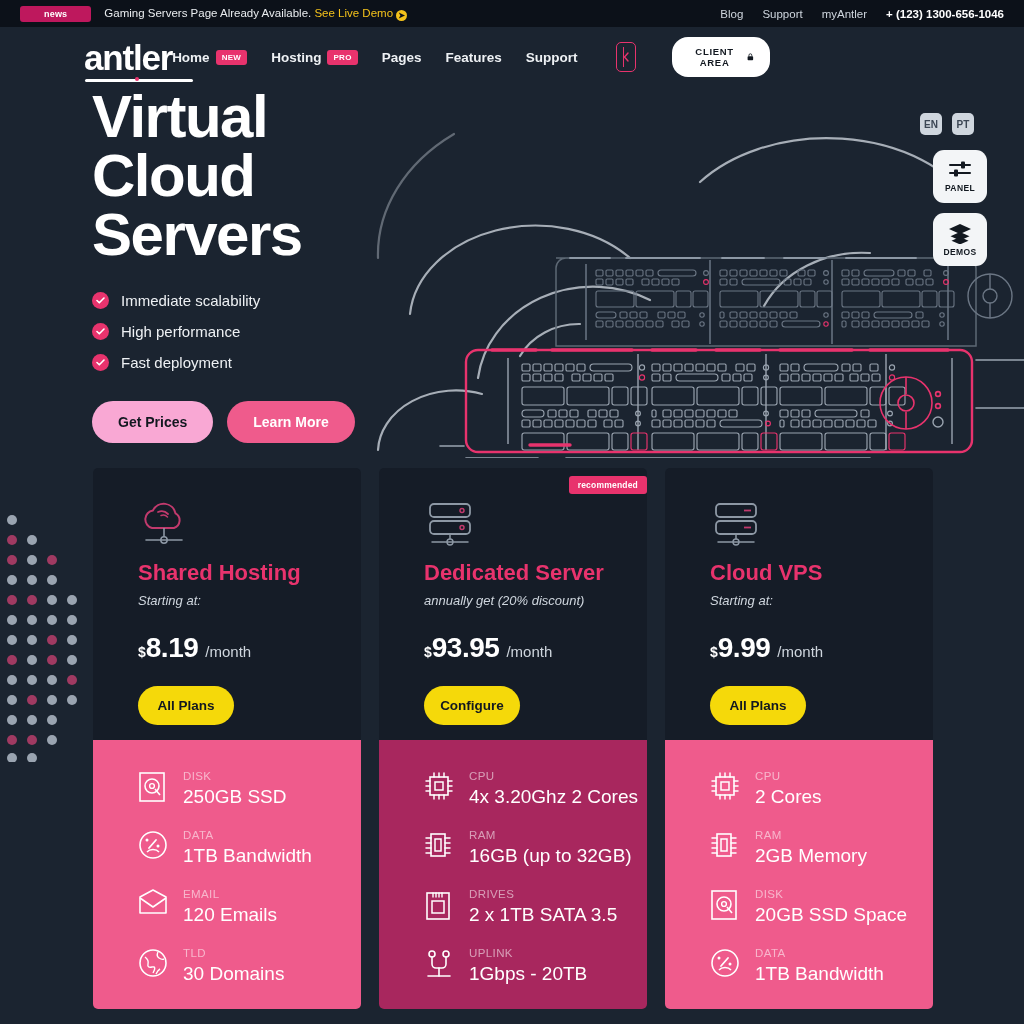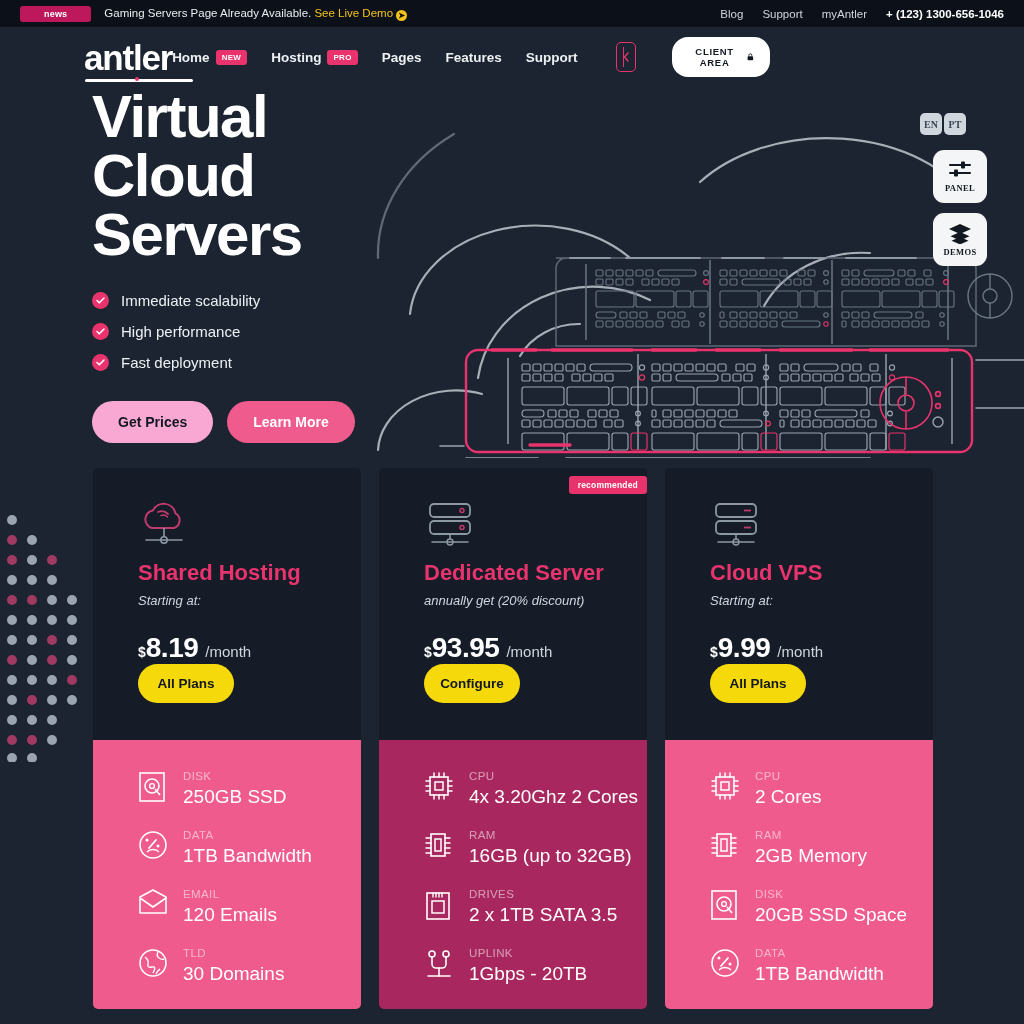--- a/index.html
+++ b/index.html
@@ -97,33 +97,33 @@
   .hero-li span.txt { color: #eef1f4; font-size: 15px; }
   .hero-btns { margin-top: 30px; display: flex; gap: 14px; }
   .btn {
     border: none; border-radius: 22px; font-size: 14px; font-weight: bold;
     padding: 13px 26px; cursor: pointer;
   }
   .btn-yellow { background: #f9a8d4; color: #121820; }
   .btn-pink { background: #ef5b8c; color: #ffffff; }
 
   
-  .lang { position: absolute; top: 113px; left: 920px; display: flex; gap: 2px; font-family: Liberation Serif, serif; }
+  .lang { position: absolute; top: 113px; left: 920px; display: flex; gap: 10px; }
   .lang-btn {
     background: #cfd6de; color: #3b4654; font-size: 10px; font-weight: bold;
     width: 22px; height: 22px; border-radius: 5px;
     display: flex; align-items: center; justify-content: center; cursor: pointer;
   }
   .side-widget {
     position: absolute; left: 933px; width: 54px; height: 53px;
     background: #f3f5f7; border-radius: 11px;
     display: flex; flex-direction: column; align-items: center; justify-content: center;
     gap: 3px; cursor: pointer;
   }
-  .side-widget .lbl { font-size: 8.5px; font-weight: bold; color: #121820; letter-spacing: .4px; font-family: Liberation Serif, serif; }
+  .side-widget .lbl { font-size: 8.5px; font-weight: bold; color: #121820; letter-spacing: .4px; }
   #w-panel { top: 150px; }
   #w-demos { top: 213px; }
 
   
   .dots { position: absolute; left: 2px; top: 512px; width: 80px; height: 250px; }
 
   
   .cards {
     position: absolute; top: 468px; left: 93px; width: 840px;
     display: flex; gap: 18px;
@@ -134,21 +134,21 @@
   }
   .card-top { padding: 30px 0 0 45px; height: 272px; position: relative; }
   .card-icon { height: 56px; margin-bottom: 6px; }
   .card-title { font-size: 22px; font-weight: bold; color: #e8336d; }
   .card-sub { font-size: 13px; font-style: italic; color: #cfd6de; margin-top: 7px; }
   .card-price { margin-top: 24px; display: flex; align-items: baseline; }
   .cur { font-size: 14px; color: #ffffff; font-weight: bold; }
   .amt { font-size: 28px; color: #ffffff; font-weight: bold; letter-spacing: -.5px; }
   .per { font-size: 15px; color: #cfd6de; margin-left: 7px; }
   .card-btn {
-    background: #f5d90a; color: #121820; border: none;
+    margin-top: 22px; background: #f5d90a; color: #121820; border: none;
     border-radius: 20px; font-size: 13.5px; font-weight: bold;
     padding: 12px 0; width: 96px; cursor: pointer;
   }
   .recommended {
     position: absolute; top: 8px; right: 0; background: #e8336d; color: #fff;
     font-size: 8.5px; font-weight: bold; padding: 4px 9px; border-radius: 3px;
     letter-spacing: .2px;
   }
   .card-specs { padding: 26px 0 24px 45px; }
   .spec { display: flex; align-items: center; gap: 15px; margin-bottom: 17px; }

